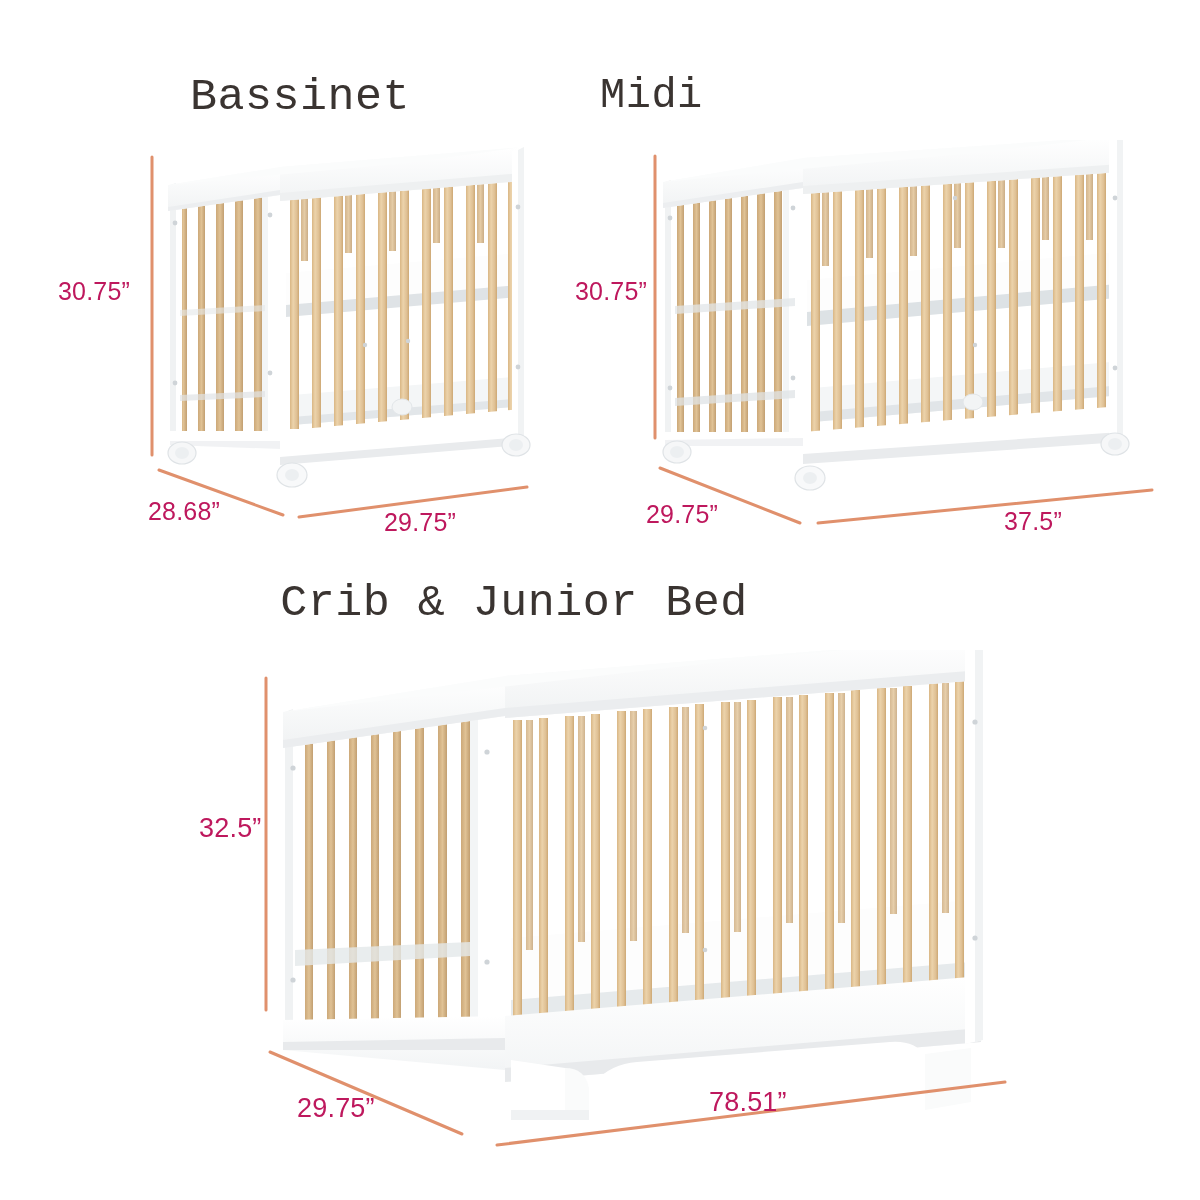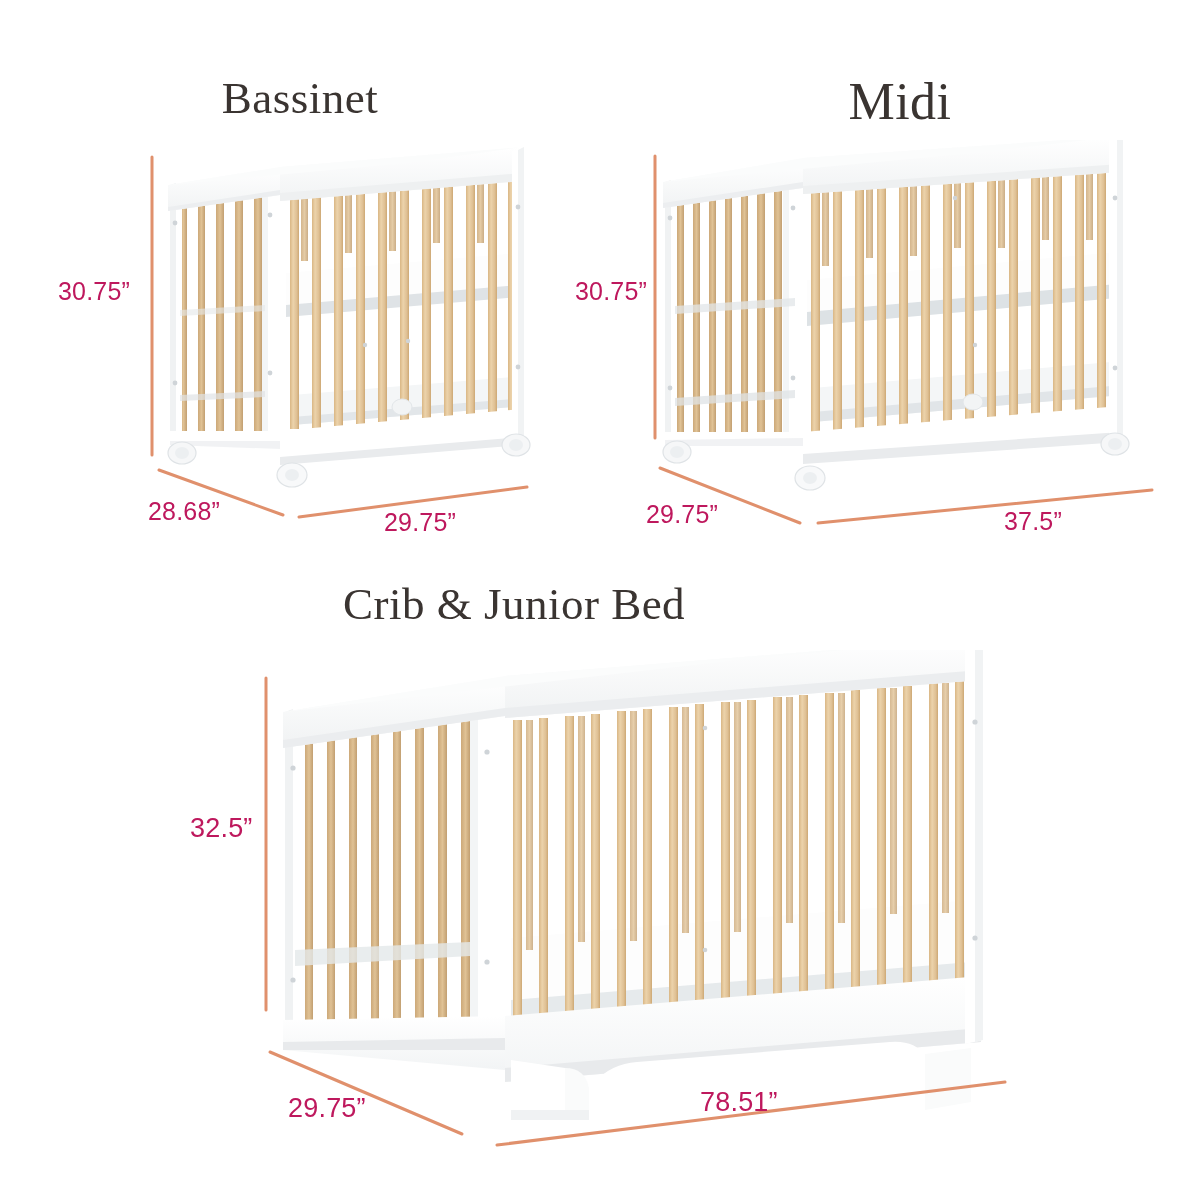--- a/index.html
+++ b/index.html
@@ -15,51 +15,51 @@
     position: relative;
   }
   .stage {
     position: absolute;
     left: 0; top: 0;
     width: 1200px;
     height: 1200px;
   }
   .panel-title {
     position: absolute;
-    font-family: Liberation Serif, serif;
+    font-family: Liberation Mono, monospace;
     font-weight: 400;
     color: #3a3431;
     white-space: nowrap;
     letter-spacing: 0.5px;
   }
   #title-bassinet {
     left: 0; top: 72px; width: 600px;
     text-align: center;
     font-size: 45px;
   }
   #title-midi {
     left: 600px; top: 72px; width: 600px;
-    text-align: center;
-    font-size: 52px;
+    text-align: left;
+    font-size: 42px;
   }
   #title-crib {
     left: 0; top: 578px; width: 1028px;
     text-align: center;
     font-size: 45px;
   }
   .dim-label {
     position: absolute;
     font-family: "Liberation Sans", sans-serif;
     font-weight: 400;
     color: #be185d;
     white-space: nowrap;
     font-size: 25px;
     letter-spacing: 0.2px;
   }
-  .dim-label.big { font-size: 27px; }
+  .dim-label.big { font-size: 27px; margin-left: 9px; }
   svg { display: block; }
   .svgwrap { position: absolute; }
 </style>
 </head>
 <body>
 
 <div class="stage">
 
   <div class="panel-title" id="title-bassinet">Bassinet</div>
 

